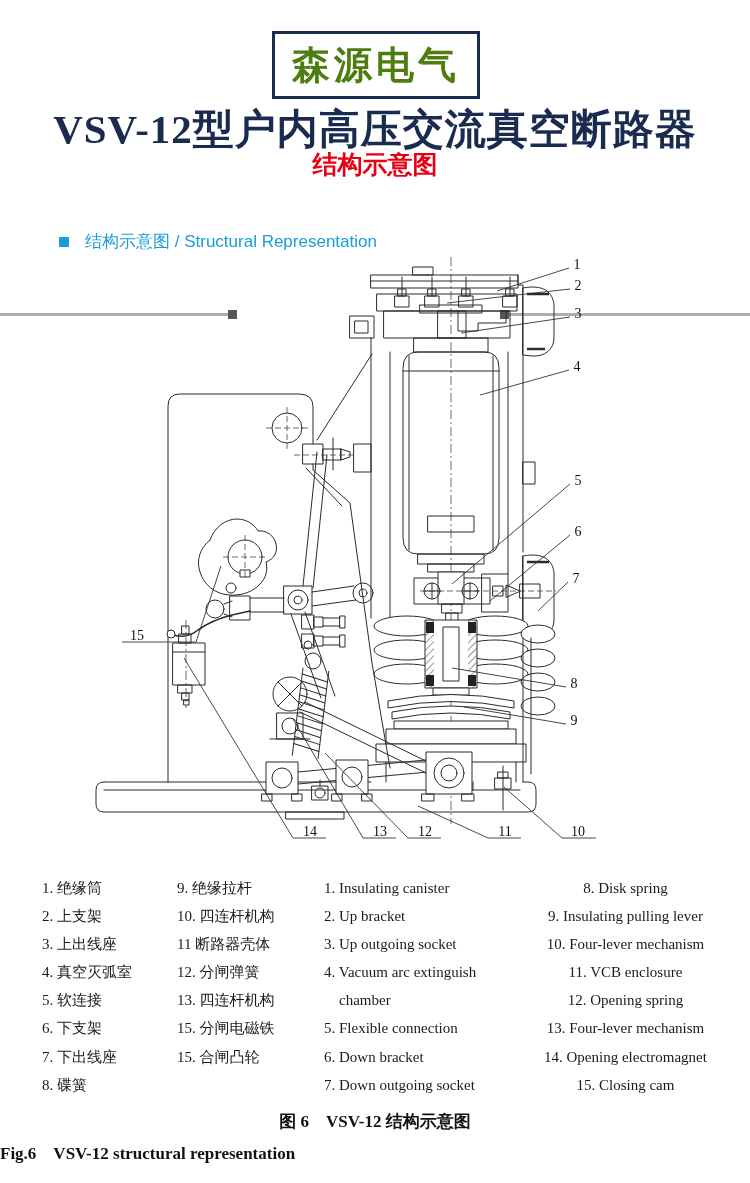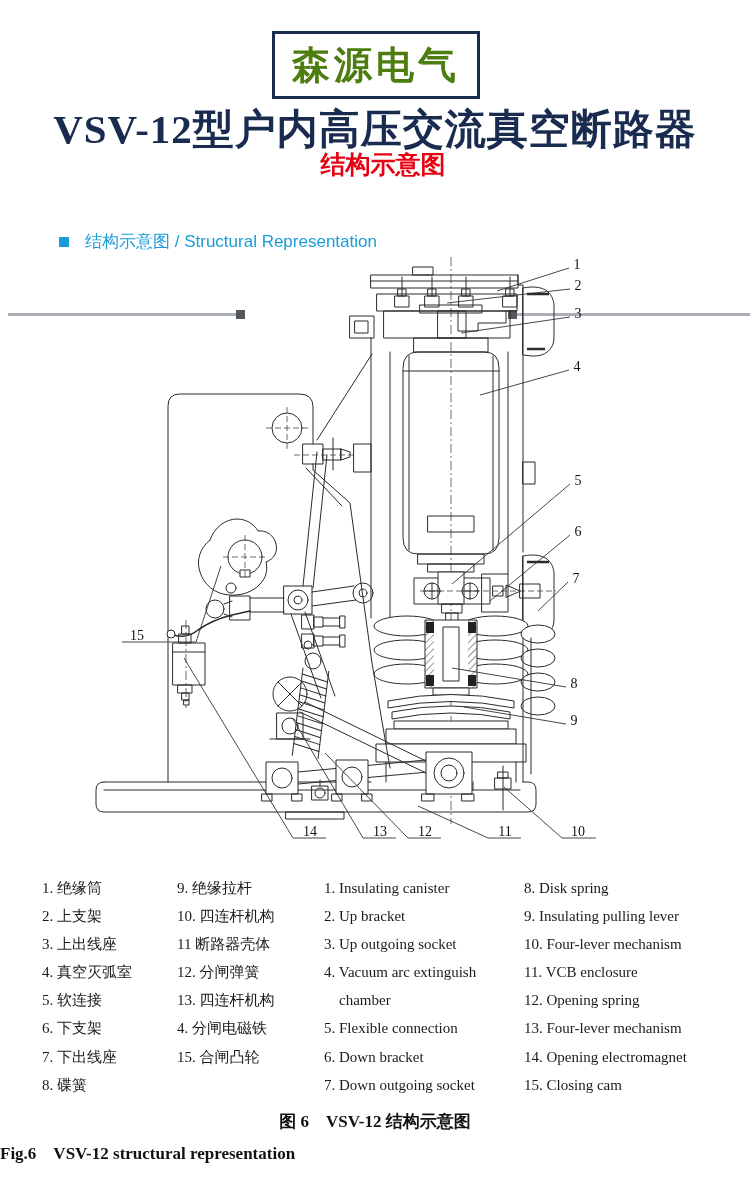--- a/index.html
+++ b/index.html
@@ -6,21 +6,21 @@
   .page{position:relative;width:750px;height:1183px;background:#fff;overflow:hidden;
         font-family:"Liberation Serif","DejaVu Serif",serif;color:#1a1a1a;}
 
   
   .brand-box{position:absolute;left:272px;top:31px;width:202px;height:62px;
              border:3px solid #1a2b50;display:flex;align-items:center;justify-content:center;}
   .brand-box span{font-family:"Liberation Sans","DejaVu Sans",sans-serif;font-weight:bold;
                   font-size:38px;color:#4d7c0f;letter-spacing:4px;}
   .main-title{position:absolute;left:0;top:102px;width:750px;text-align:center;
               font-weight:bold;font-size:41px;color:#1a2b50;letter-spacing:1px;}
-  .sub-banner{position:absolute;left:8px;top:148px;width:630px;height:34px;}
+  .sub-banner{position:absolute;left:0;top:148px;width:630px;height:34px;}
   .sub-banner .txt{position:absolute;left:0;top:0;width:750px;text-align:center;
                    font-family:"Liberation Sans","DejaVu Sans",sans-serif;font-weight:bold;
                    font-size:25px;color:#e60012;}
   .rule{position:absolute;top:165px;height:3px;background:#aab0b6;}
   .rule.left{left:0;width:228px;}
   .rule.right{left:509px;width:241px;}
   .rule-sq{position:absolute;top:162px;width:9px;height:9px;background:#53575c;}
   .rule-sq.left{left:228px;}
   .rule-sq.right{left:500px;}
 
@@ -41,21 +41,21 @@
   .leader{fill:none;stroke:#333;stroke-width:0.9;}
   .blk{fill:#222;stroke:none;}
   .callout-num{font-family:"Liberation Serif","DejaVu Serif",serif;font-size:14px;
                fill:#111;text-anchor:middle;}
 
   
   .legend-col{position:absolute;top:874px;font-size:15px;line-height:28.1px;white-space:nowrap;}
   .legend-col.c1{left:42px;}
   .legend-col.c2{left:177px;}
   .legend-col.c3{left:324px;}
-  .legend-col.c4{left:524px;}
+  .legend-col.c4{left:544px;text-align:center;}
   .lg-item{height:28.1px;}
 
   
   .caption-zh{position:absolute;left:0;top:1110px;width:750px;text-align:center;
               font-size:17px;font-weight:600;color:#111;}
   .caption-en{position:absolute;left:0;top:1142px;width:750px;text-align:left;
               font-size:17px;font-weight:700;color:#111;}
 </style>
 </head>
 <body>
@@ -352,21 +352,21 @@
       <div class="lg-item">6. 下支架</div>
       <div class="lg-item">7. 下出线座</div>
       <div class="lg-item">8. 碟簧</div>
     </div>
   <div class="legend-col c2">
       <div class="lg-item">9. 绝缘拉杆</div>
       <div class="lg-item">10. 四连杆机构</div>
       <div class="lg-item">11 断路器壳体</div>
       <div class="lg-item">12. 分闸弹簧</div>
       <div class="lg-item">13. 四连杆机构</div>
-      <div class="lg-item">4. 分闸电磁铁</div>
+      <div class="lg-item">15. 分闸电磁铁</div>
       <div class="lg-item">15. 合闸凸轮</div>
     </div>
   <div class="legend-col c3">
       <div class="lg-item">1. Insulating canister</div>
       <div class="lg-item">2. Up bracket</div>
       <div class="lg-item">3. Up outgoing socket</div>
       <div class="lg-item">4. Vacuum arc extinguish</div>
       <div class="lg-item">&nbsp;&nbsp;&nbsp;&nbsp;chamber</div>
       <div class="lg-item">5. Flexible connection</div>
       <div class="lg-item">6. Down bracket</div>

